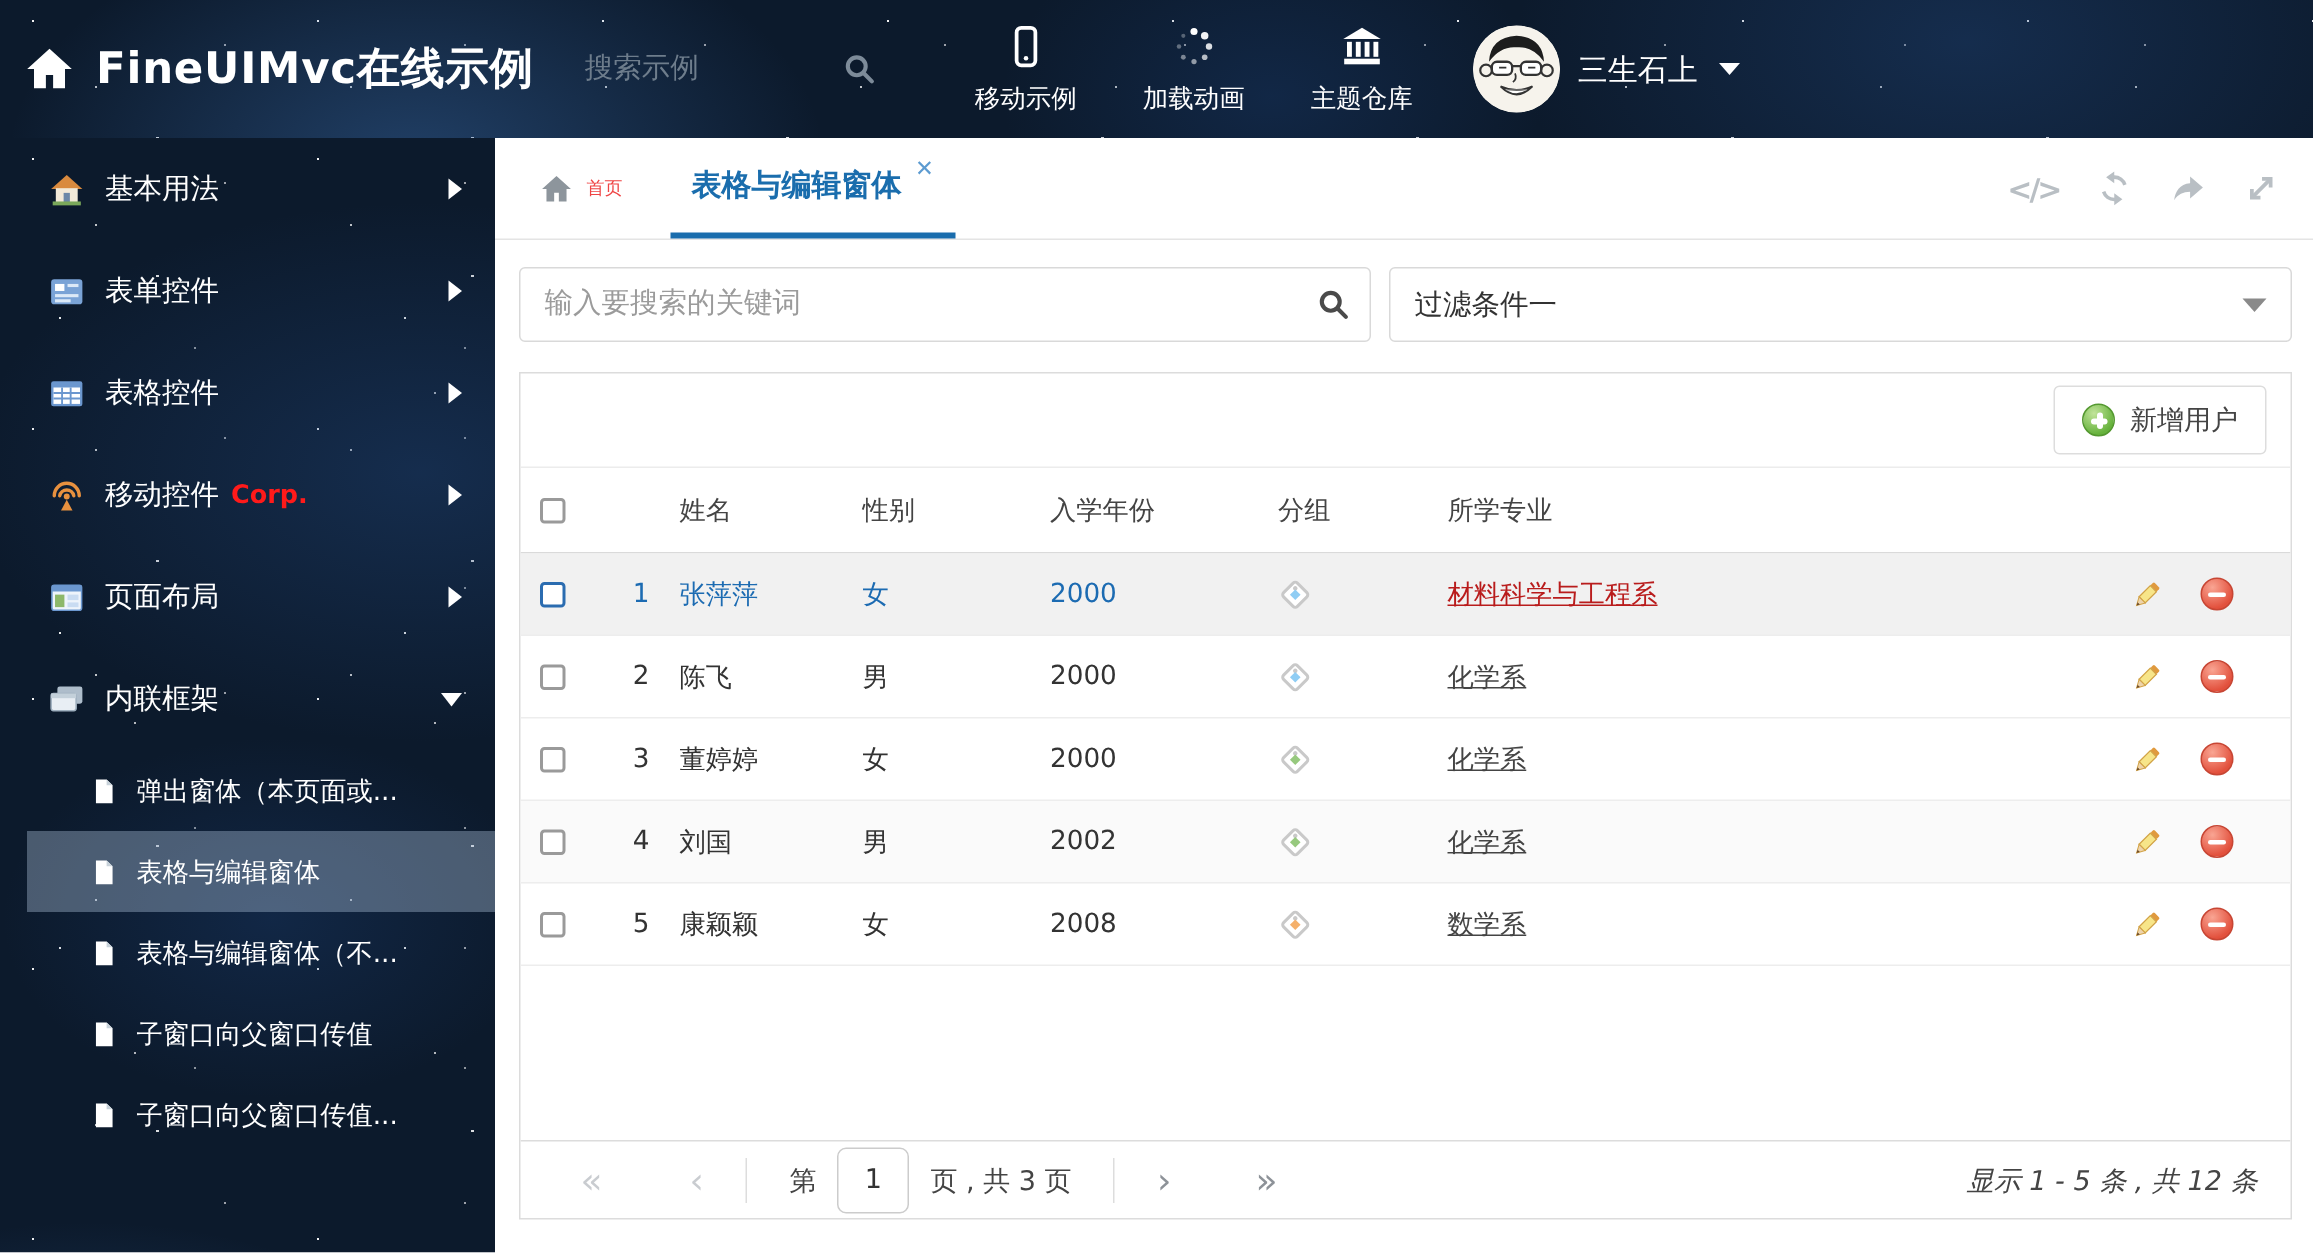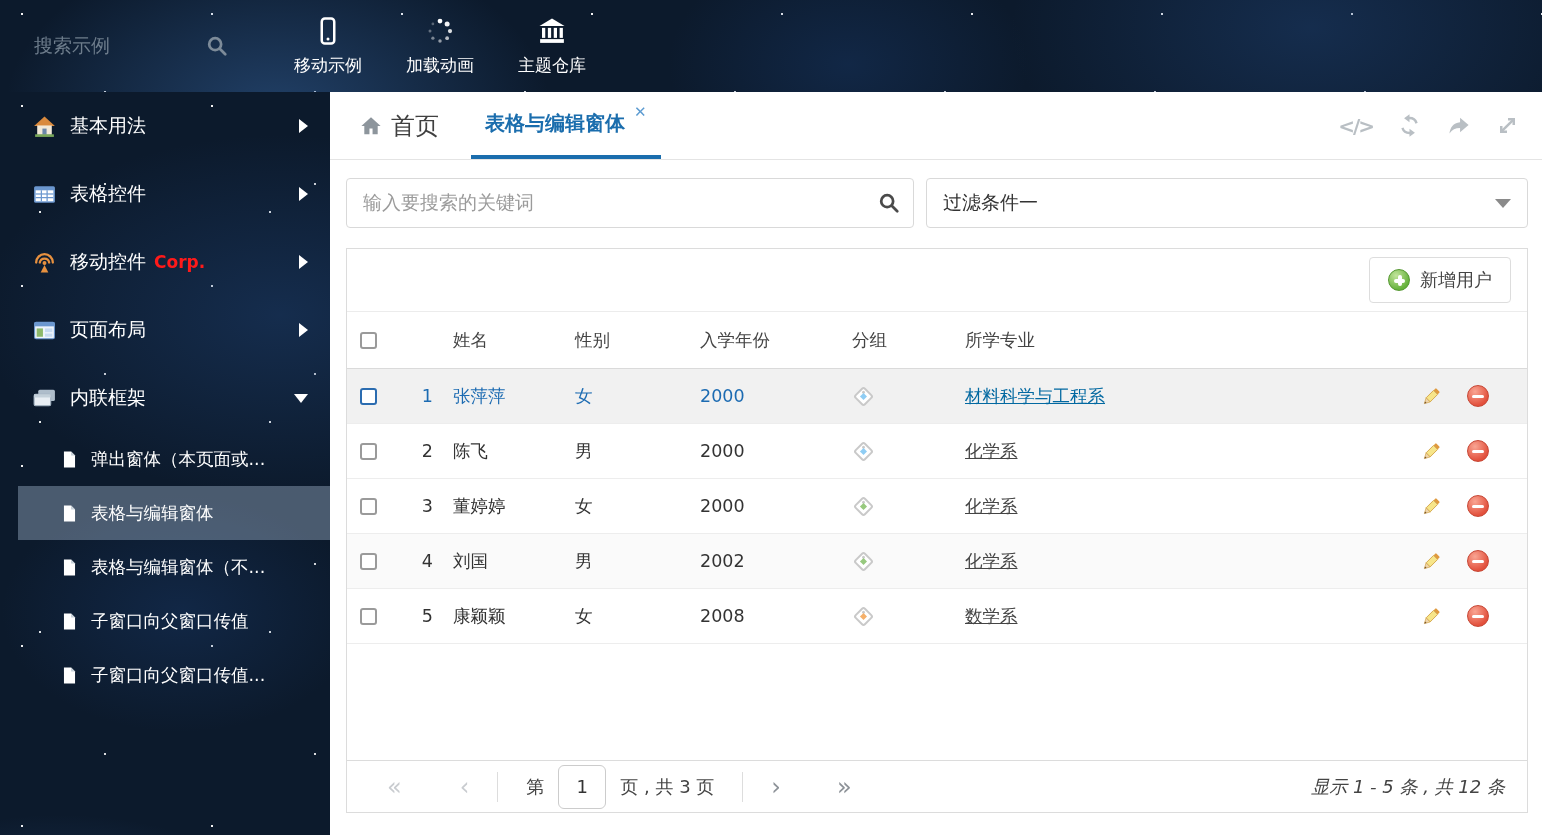--- a/index.html
+++ b/index.html
@@ -72,21 +72,21 @@
     color:#fff; cursor:pointer; }
   .submenu-item.active { background:rgba(175,198,220,.38); }
   .submenu-item svg { width:19px; height:19px; flex:0 0 19px; }
   .submenu-label { font-size:17.5px; margin-left:12px; white-space:nowrap; }
 
   
   .main { grid-row:2; grid-column:2; background:#fff; display:flex; flex-direction:column;
     overflow:hidden; }
   .tabbar { height:68px; display:flex; align-items:stretch; border-bottom:1px solid #e4e4e4; }
   .tab { display:flex; align-items:center; cursor:pointer; }
-  .tab-home { margin-left:30px; color:#404040; font-size:24px; gap:9px; }
+  .tab-home { margin-left:30px; color:#ef4444; font-size:12px; gap:9px; }
   .tab-home svg { width:22px; height:22px; }
   .tab-active { margin-left:32px; padding:0 14px; color:#1a6dad; font-size:20px;
     font-weight:bold; border-bottom:4px solid #1a6dad; }
   .tab-close { font-size:15px; font-weight:bold; color:#5c9bd1; margin-left:9px;
     transform:translateY(-12px); cursor:pointer; }
   .tab-actions { margin-left:auto; display:flex; align-items:center; gap:24px;
     padding-right:22px; }
   .tab-actions .tool { cursor:pointer; display:flex; align-items:center; }
   .tool svg { width:25px; height:25px; }
   .code-glyph { font-size:20px; font-weight:bold; color:#b9bfc4; letter-spacing:-2px; }
@@ -124,21 +124,21 @@
   .sel .checkbox { border-color:#2b6cb0; }
   .c-num { flex:0 0 45px; text-align:right; padding-right:4px; }
   .c-name { flex:0 0 120px; padding-left:16px; }
   .c-gender { flex:0 0 125px; padding-left:18px; }
   .c-year { flex:0 0 150px; padding-left:18px; }
   .c-group { flex:0 0 115px; padding-left:20px; display:flex; align-items:center; }
   .c-major { flex:1 1 auto; padding-left:18px; }
   .c-actions { flex:0 0 140px; display:flex; justify-content:flex-end; gap:24px;
     padding-right:38px; align-items:center; }
   .major-link { color:#444; text-decoration:underline; cursor:pointer; }
-  .sel .major-link { color:#0369a1; }
+  .sel .major-link { color:#b91c1c; }
 
   .tag { position:relative; width:15px; height:15px; border:2px solid #c9c9c9;
     border-radius:3px; background:#fff; transform:rotate(45deg); margin-left:4px; }
   .tag::before { content:""; position:absolute; left:1px; top:1px; width:3px; height:3px;
     border-radius:50%; background:#c9c9c9; }
   .tag-dot { position:absolute; left:3px; top:3px; width:5px; height:5px; }
 
   .icon-pencil svg { width:23px; height:23px; display:block; cursor:pointer; }
   .circle-red { width:22px; height:22px; border-radius:50%; position:relative; cursor:pointer;
     background:radial-gradient(circle at 35% 28%, #f9a593, #e2503c 72%);
@@ -167,20 +167,26 @@
     font-family:inherit; }
   .pg-label { white-space:nowrap; }
   .pg-summary { margin-left:auto; white-space:nowrap;font-style:italic; }
 </style>
 </head>
 <body>
 
 <div class="app">
 
   <header class="topbar starry">
+    <div class="brand">
+      <svg viewBox="0 0 24 24">
+          <path d="M12 2.5 1.5 12h3.2v9h5.6v-6.2h3.4V21h5.6v-9h3.2z" fill="#fff"></path>
+        </svg>
+      <h1>FineUIMvc在线示例</h1>
+    </div>
     <div class="top-search">
       <input class="top-search-input" placeholder="搜索示例" style="">
       <svg viewBox="0 0 24 24" fill="none" stroke="#7d8b99" stroke-width="3" stroke-linecap="round">
           <circle cx="10" cy="10" r="6.5"></circle>
           <line x1="15.3" y1="15.3" x2="21" y2="21"></line>
         </svg>
     </div>
 
     <nav class="top-nav">
       <div class="top-nav-item">
@@ -209,31 +215,63 @@
             <rect x="4" y="9.5" width="2.6" height="8"></rect>
             <rect x="8.7" y="9.5" width="2.6" height="8"></rect>
           <rect x="13.4" y="9.5" width="2.6" height="8"></rect>
             <rect x="18.1" y="9.5" width="2.6" height="8"></rect>
           <rect x="2.5" y="18.5" width="19" height="3"></rect>
         </svg>
         <span class="nav-label">主题仓库</span>
       </div>
     </nav>
 
+    <div class="user-box">
+      <span class="avatar">
+        <svg viewBox="0 0 60 60">
+          <circle cx="30" cy="30" r="30" fill="#f6f3ec"></circle>
+          <path d="M11 25 Q12 8 30 7 Q48 8 49 25 Q41 14 30 15 Q19 14 11 25" fill="#1d1d1d"></path>
+          <circle cx="9" cy="31" r="4" fill="none" stroke="#333" stroke-width="1.5"></circle>
+          <circle cx="51" cy="31" r="4" fill="none" stroke="#333" stroke-width="1.5"></circle>
+          <rect x="13" y="25" width="14" height="9" rx="3.5" fill="#fff" stroke="#333" stroke-width="1.6"></rect>
+          <rect x="33" y="25" width="14" height="9" rx="3.5" fill="#fff" stroke="#333" stroke-width="1.6"></rect>
+          <line x1="27" y1="28" x2="33" y2="28" stroke="#333" stroke-width="1.6"></line>
+          <line x1="18" y1="29" x2="23" y2="29" stroke="#333" stroke-width="1.2"></line>
+          <line x1="38" y1="29" x2="43" y2="29" stroke="#333" stroke-width="1.2"></line>
+          <path d="M29 33 q1.5 4 -1.5 6" fill="none" stroke="#333" stroke-width="1.2"></path>
+          <path d="M19 42 Q30 53 41 42 Q30 47 19 42" fill="#fff" stroke="#333" stroke-width="1.4"></path>
+          <line x1="23" y1="44.5" x2="37" y2="44.5" stroke="#999" stroke-width=".8"></line>
+        </svg>
+      </span>
+      <span class="user-name">三生石上</span>
+      <span class="caret-down-white"></span>
+    </div>
   </header>
 
   <aside class="sidebar starry">
     <div class="menu-item">
       <svg viewBox="0 0 24 24">
         <path d="M12 2.5 2 11.5h20z" fill="#d98a3e"></path>
           <rect x="5" y="11" width="14" height="9" fill="#f2e9d8"></rect>
         <rect x="10" y="14" width="4" height="6" fill="#6b87a8"></rect>
           <rect x="3" y="19.5" width="18" height="2.5" fill="#7aa85a"></rect>
       </svg>
       <span class="menu-label">基本用法</span>
+      <span class="spacer"></span>
+        <span class="tri-right"></span>
+    </div>
+    <div class="menu-item">
+      <svg viewBox="0 0 24 24">
+        <rect x="2" y="4" width="20" height="16" rx="2" fill="#7aa3d6"></rect>
+        <rect x="4.5" y="7" width="6" height="4.5" fill="#fff"></rect>
+          <rect x="12.5" y="7" width="7" height="2" fill="#dce9f7"></rect>
+        <rect x="4.5" y="13.5" width="15" height="2" fill="#dce9f7"></rect>
+          <rect x="4.5" y="16.8" width="10" height="2" fill="#dce9f7"></rect>
+      </svg>
+      <span class="menu-label">表单控件</span>
       <span class="spacer"></span>
         <span class="tri-right"></span>
     </div>
     <div class="menu-item">
       <svg viewBox="0 0 24 24">
         <rect x="2" y="4" width="20" height="16" rx="1.5" fill="#6b97cf"></rect>
           <rect x="3.5" y="8" width="17" height="10.5" fill="#fff"></rect>
         <g stroke="#6b97cf" stroke-width="1.2">
             <line x1="3.5" y1="11.5" x2="20.5" y2="11.5"></line>
             <line x1="3.5" y1="15" x2="20.5" y2="15"></line>

